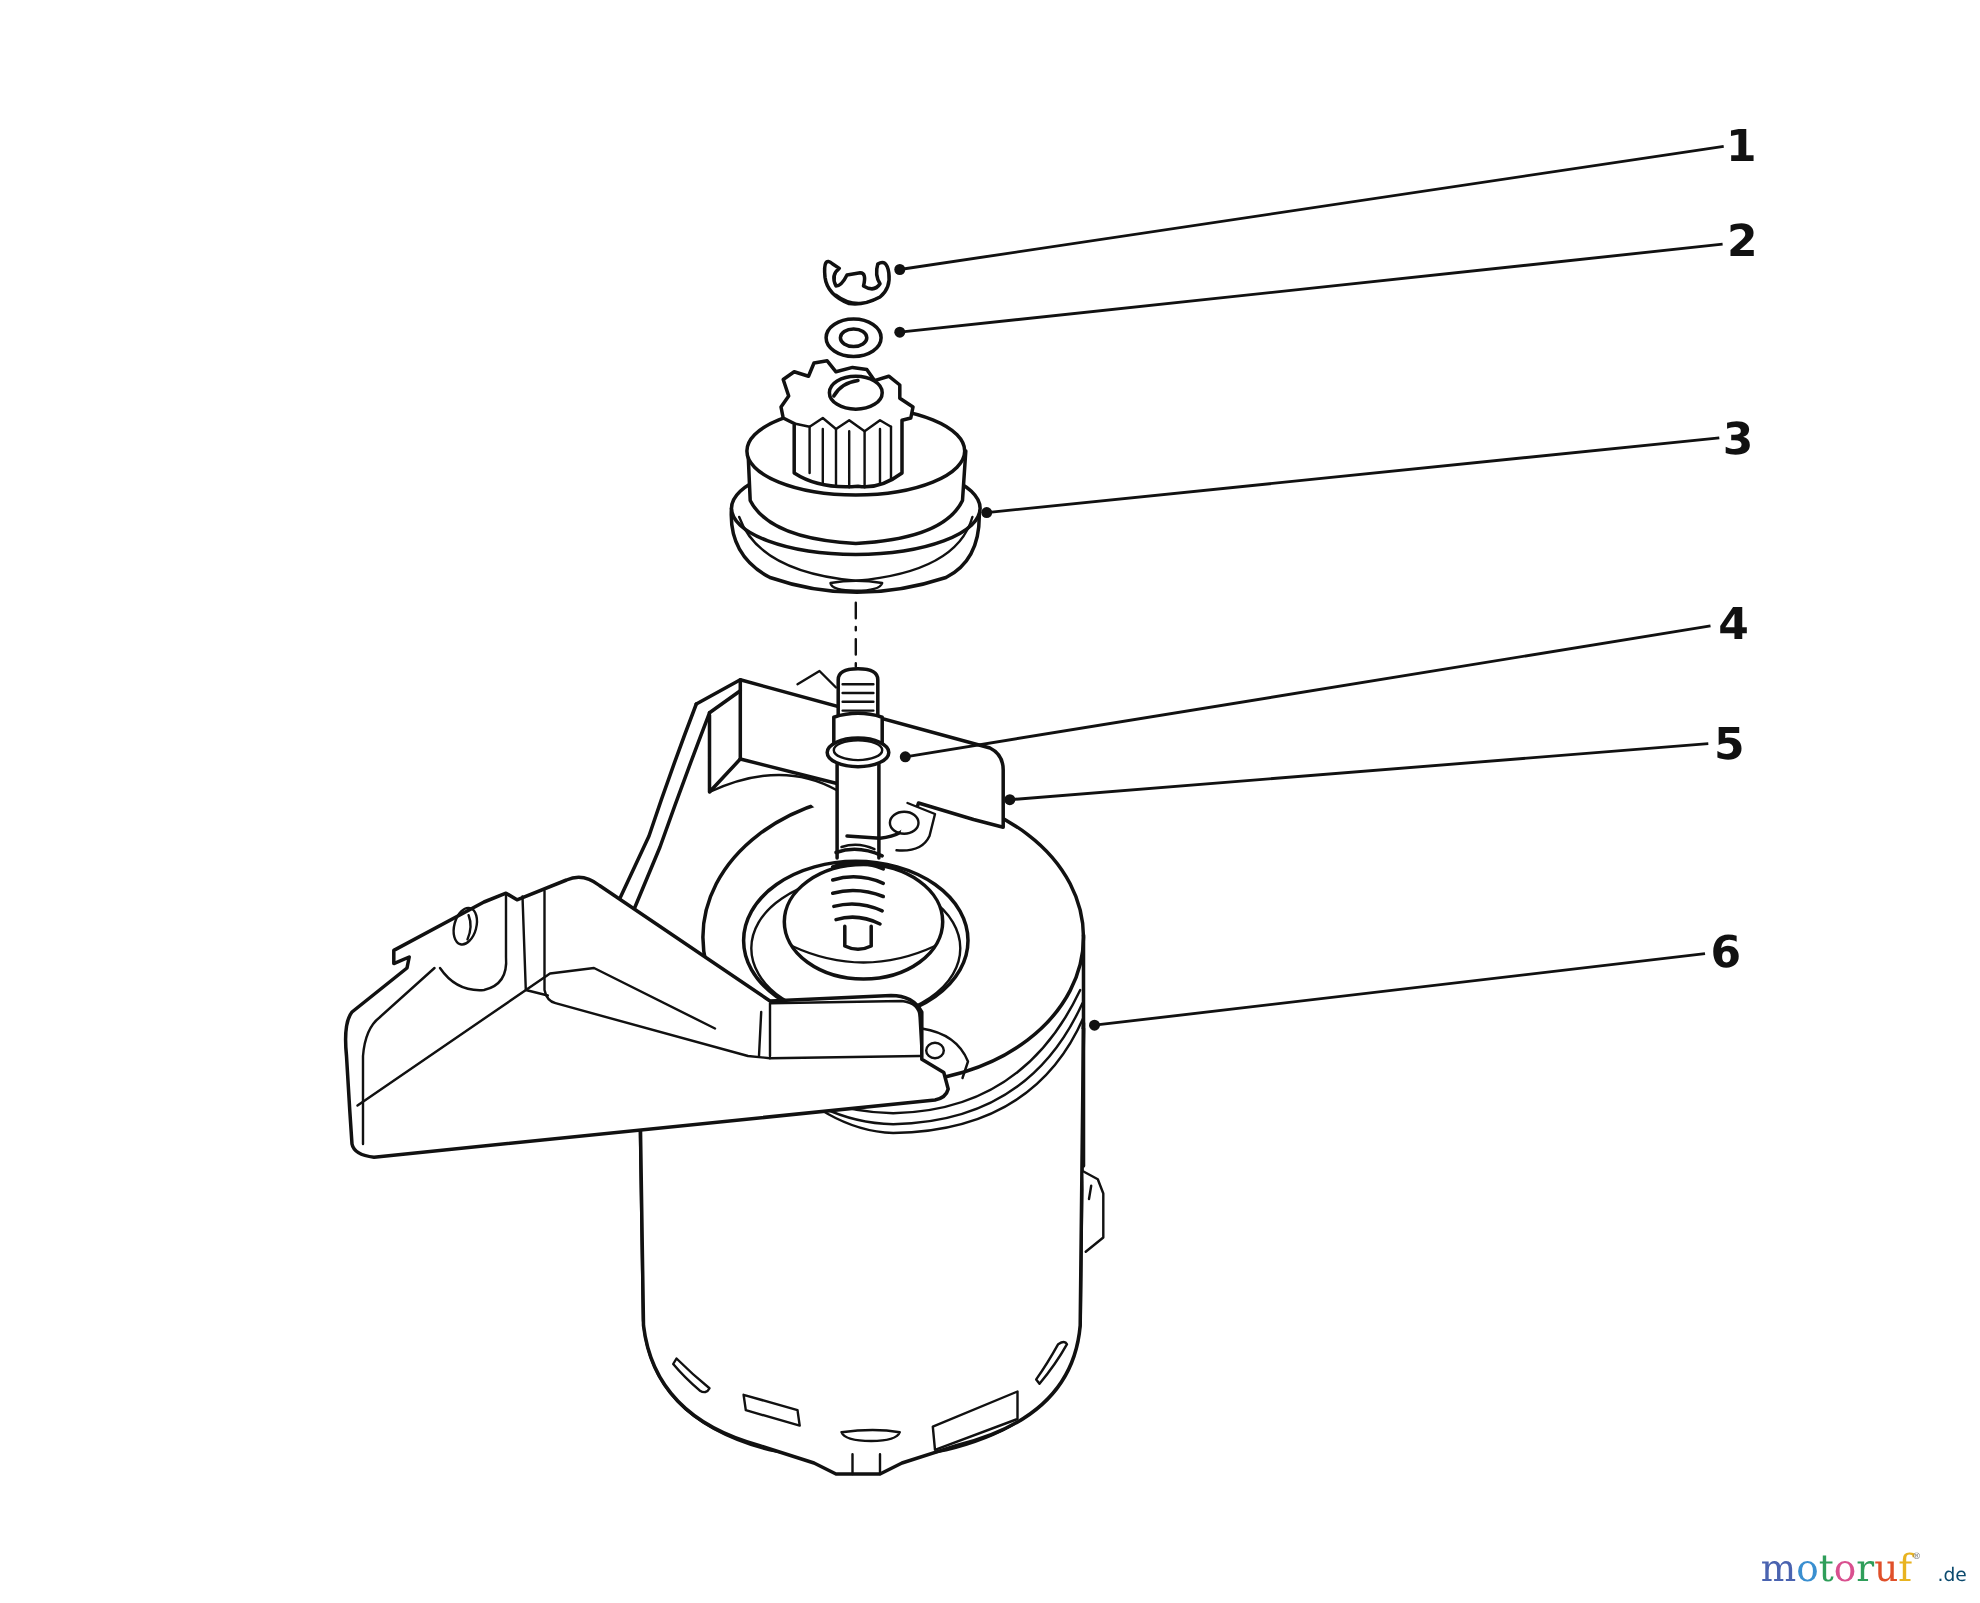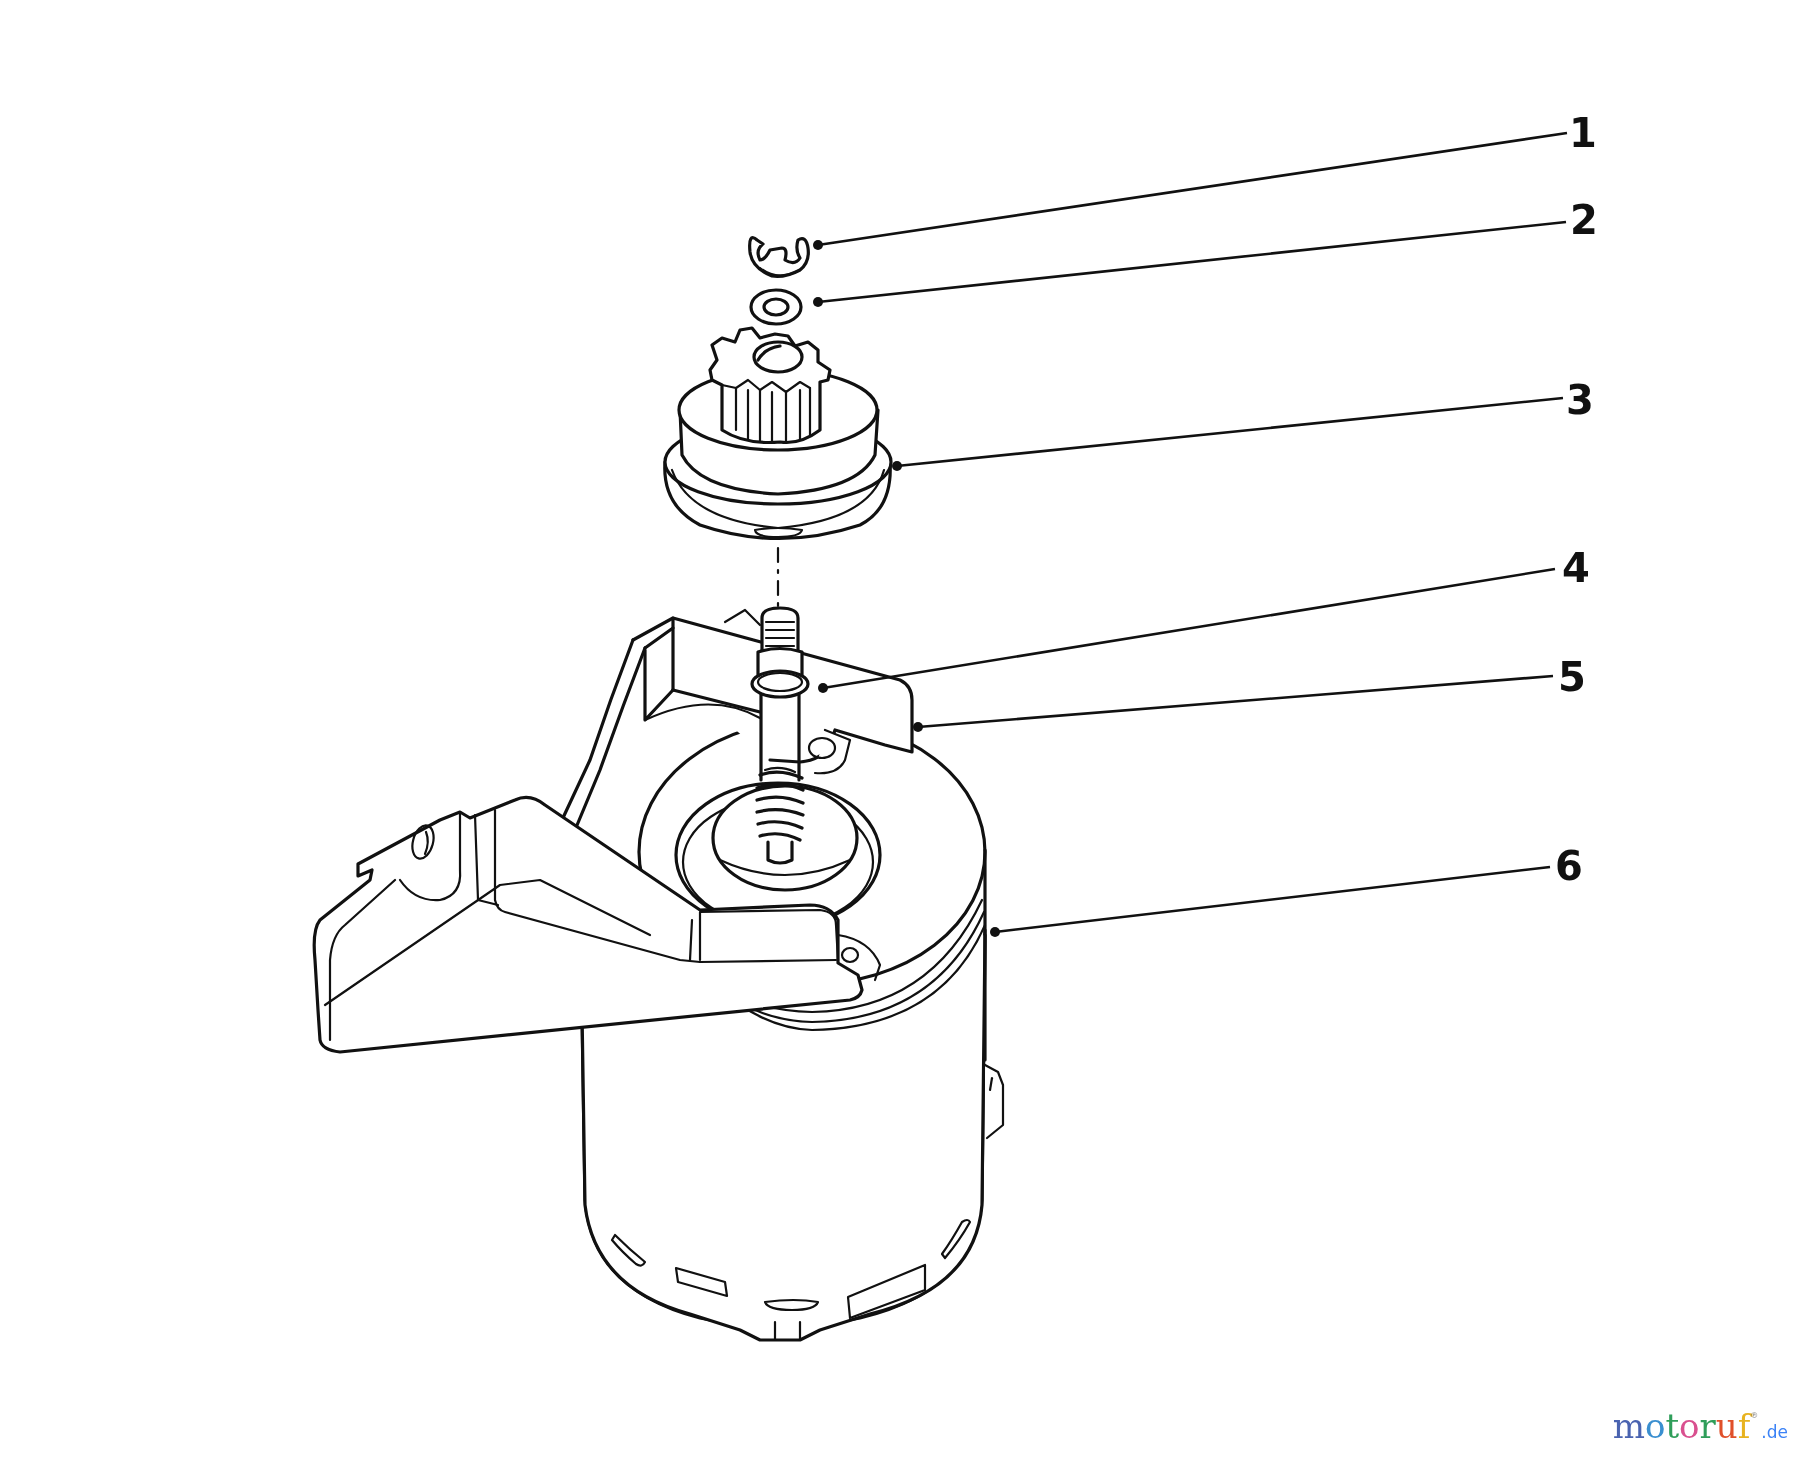--- a/index.html
+++ b/index.html
@@ -32,22 +32,22 @@
     bottom: 14px;
     font-family: "DejaVu Serif", serif;
     font-size: 34px;
     letter-spacing: 0px;
     line-height: 1;
     white-space: nowrap;
   }
   #watermark .tld {
     font-family: "DejaVu Sans", sans-serif;
     font-size: 17px;
-    color: #3b82f6;
-    margin-left: 3px;
+    color: #0c4a6e;
+    margin-left: 15px;
   }
   #watermark .reg {
     font-size: 8px;
     color: #777;
     vertical-align: 20px;
   }
 </style>
 </head>
 <body>
 

